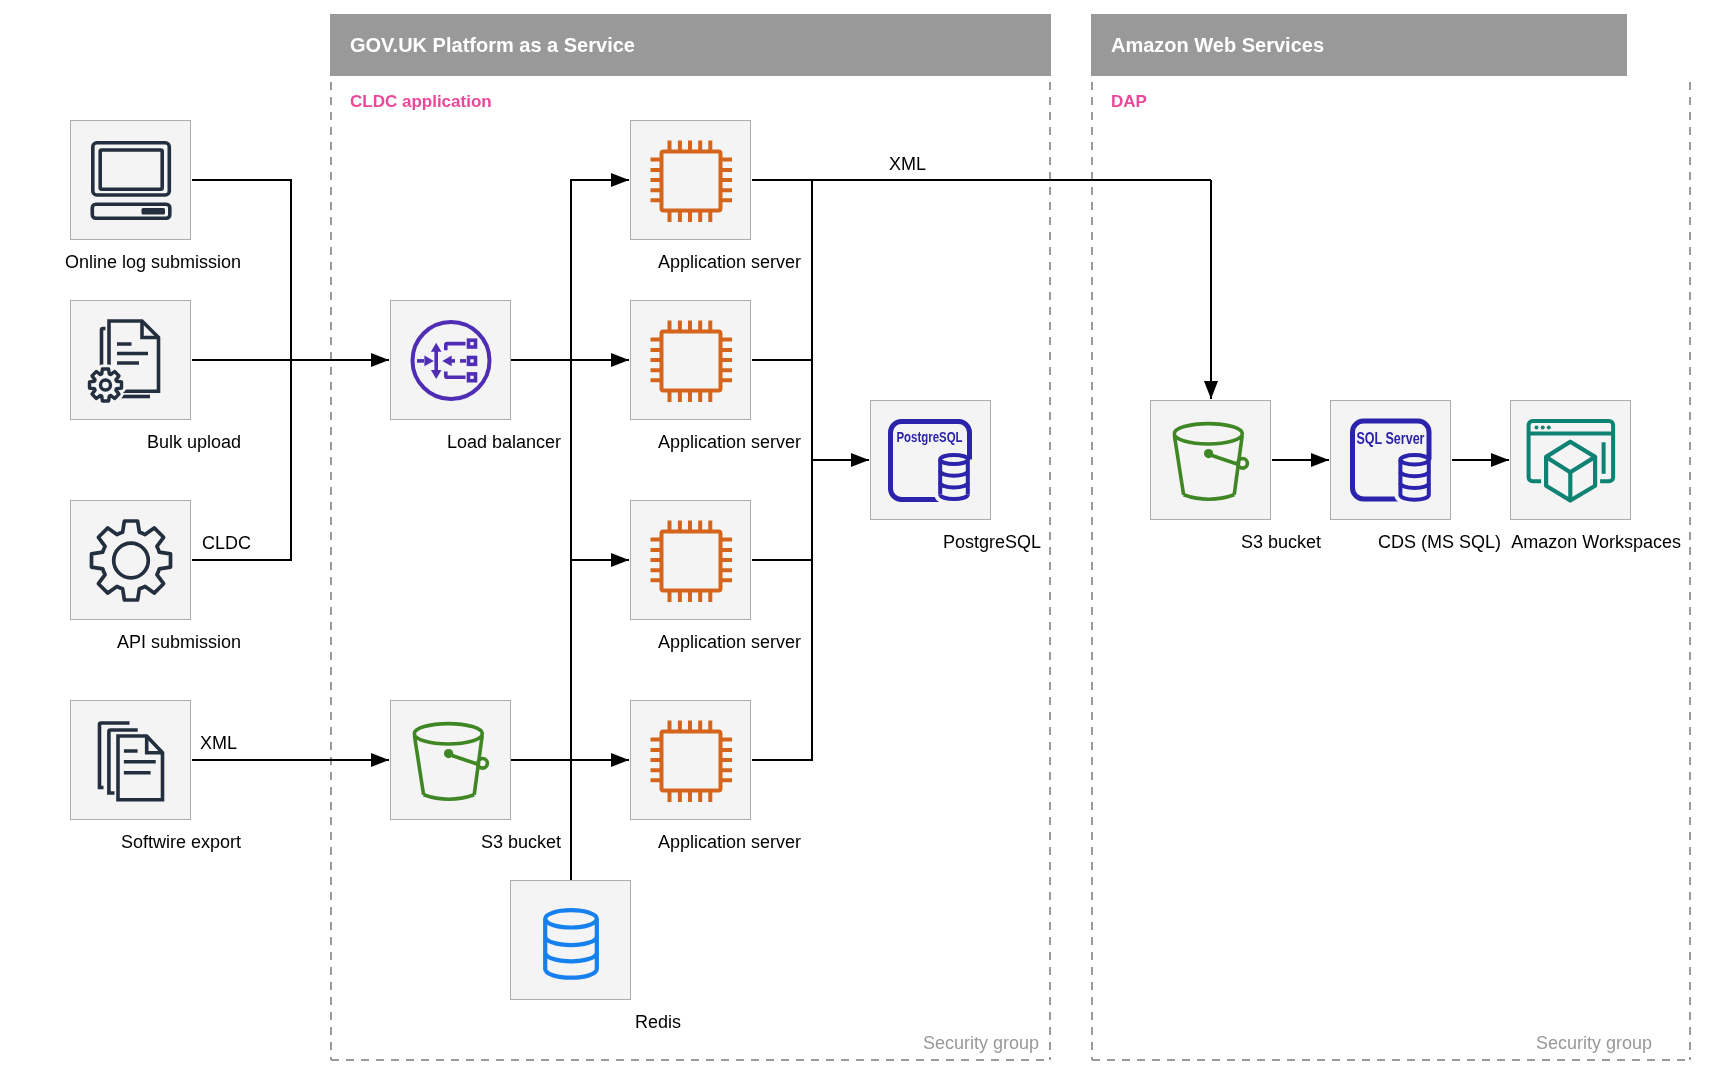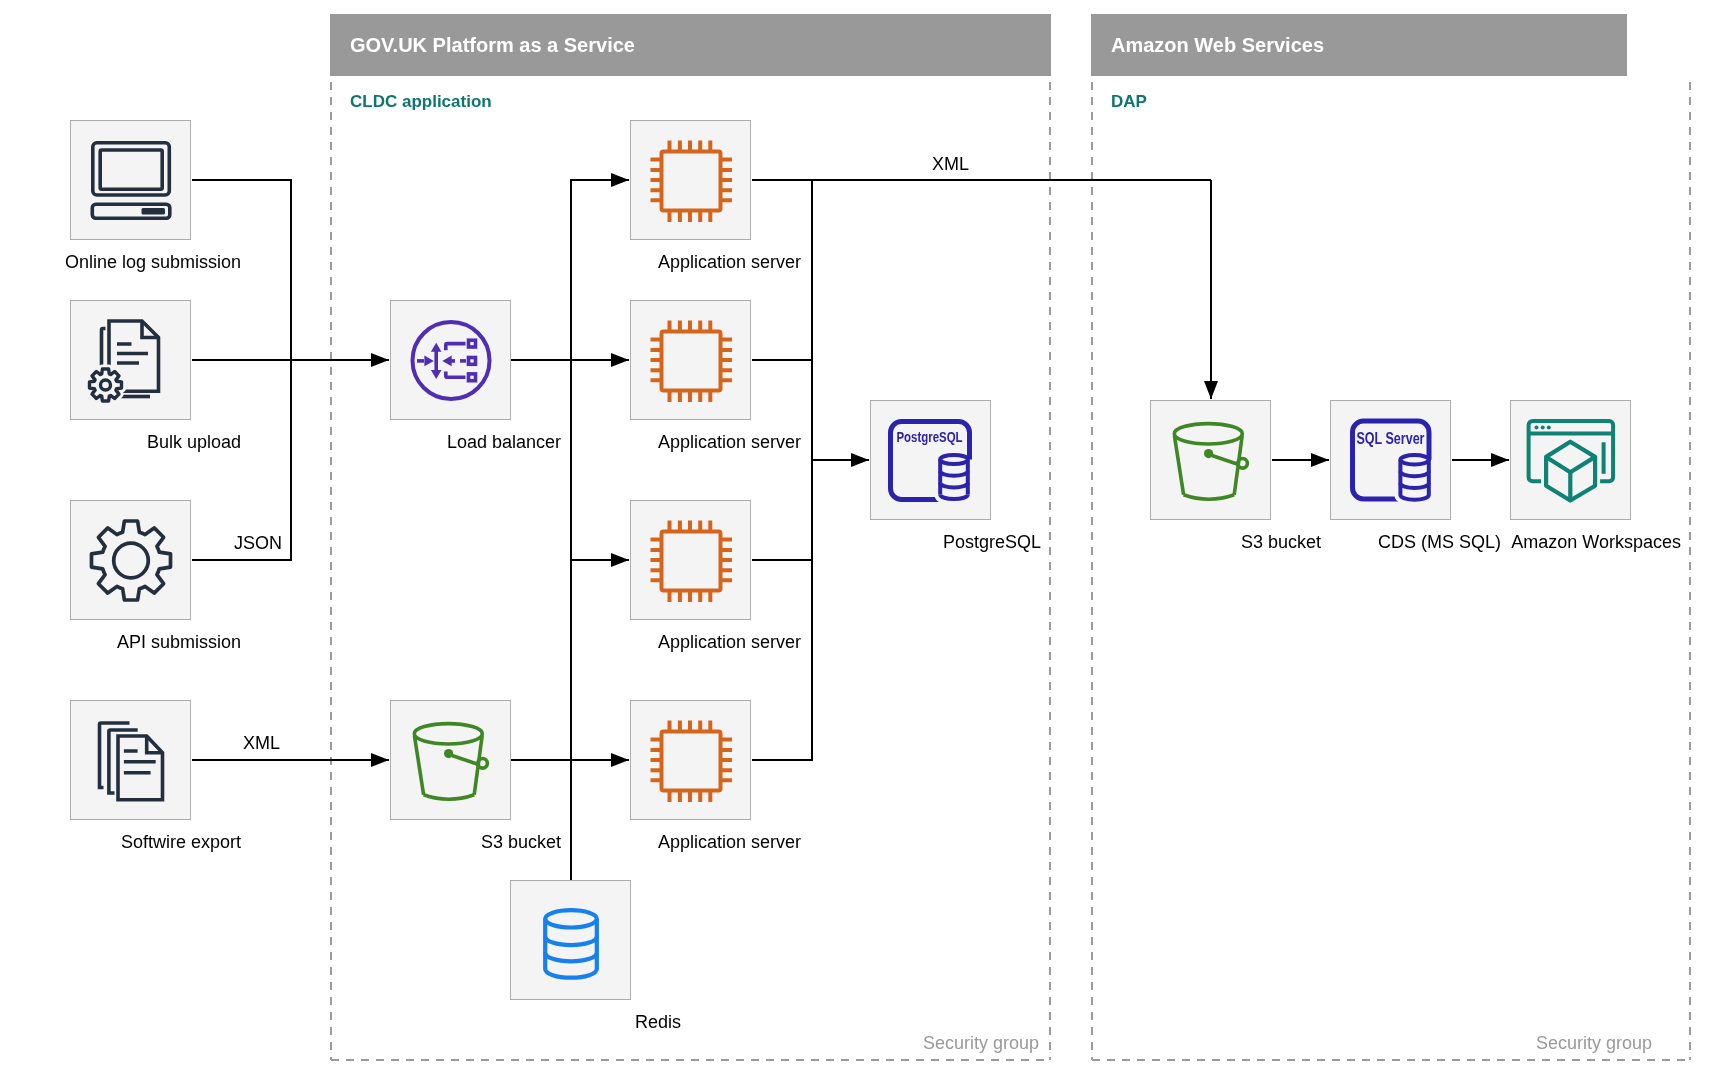--- a/index.html
+++ b/index.html
@@ -1,23 +1,23 @@
 <!DOCTYPE html>
 <html><head>
 <meta charset="utf-8">
 <style>
 html,body{margin:0;padding:0}
 body{width:1712px;height:1082px;background:#fff;font-family:"Liberation Sans",sans-serif;position:relative;overflow:hidden}
 .band{position:absolute;top:14px;height:62px;background:#999;color:#fff;font-weight:bold;font-size:20px;line-height:62px;padding-left:20px;box-sizing:border-box}
 .cont{position:absolute;top:82px;height:979px}
 .box{position:absolute;width:121px;height:120px;background:#f4f4f4;border:1.5px solid #adadad;box-sizing:border-box}
 .lbl{position:absolute;font-size:18px;color:#000;text-align:right;width:220px;line-height:21px}
-.sub{position:absolute;font-weight:bold;font-size:17px;color:#0f766e;line-height:20px}
+.sub{position:absolute;font-weight:bold;font-size:17px;color:#ec4899;line-height:20px}
 .sg{position:absolute;font-size:18px;color:#999;width:220px;text-align:right;line-height:21px}
-.el{position:absolute;font-size:18px;color:#000;width:80px;text-align:right;line-height:21px}
+.el{position:absolute;font-size:18px;color:#000;width:80px;text-align:left;line-height:21px}
 .ic{position:absolute}
 </style>
 </head>
 <body>
 <div class="band" style="left:330px;width:721px">GOV.UK Platform as a Service</div>
 <div class="band" style="left:1091px;width:536px">Amazon Web Services</div>
 <div class="cont" style="left:330px;width:721px"></div>
 <div class="cont" style="left:1091px;width:600px"></div>
 <div class="sub" style="left:350px;top:92px">CLDC application</div>
 <div class="sub" style="left:1111px;top:92px">DAP</div>
@@ -49,21 +49,21 @@
 <div class="lbl" style="left:461px;top:1012px">Redis</div>
 <div class="lbl" style="left:581px;top:252px">Application server</div>
 <div class="lbl" style="left:581px;top:432px">Application server</div>
 <div class="lbl" style="left:581px;top:632px">Application server</div>
 <div class="lbl" style="left:581px;top:832px">Application server</div>
 <div class="lbl" style="left:821px;top:532px">PostgreSQL</div>
 <div class="lbl" style="left:1101px;top:532px">S3 bucket</div>
 <div class="lbl" style="left:1281px;top:532px">CDS (MS SQL)</div>
 <div class="lbl" style="left:1461px;top:532px">Amazon Workspaces</div>
 
-<div class="el" style="left:202px;top:533px">JSON</div>
+<div class="el" style="left:202px;top:533px">CLDC</div>
 <div class="el" style="left:200px;top:733px">XML</div>
 <div class="el" style="left:889px;top:154px">XML</div>
 
 <svg width="1712" height="1082" style="position:absolute;left:0;top:0" fill="none">
 <defs>
 <marker id="a" markerWidth="10" markerHeight="8" refX="9" refY="3.5" orient="auto">
 <path d="M0,0 L9,3.5 L0,7 Z" fill="#000"></path>
 </marker>
 </defs>
 <g stroke="#9b9b9b" stroke-width="2" stroke-dasharray="8 7" fill="none">

